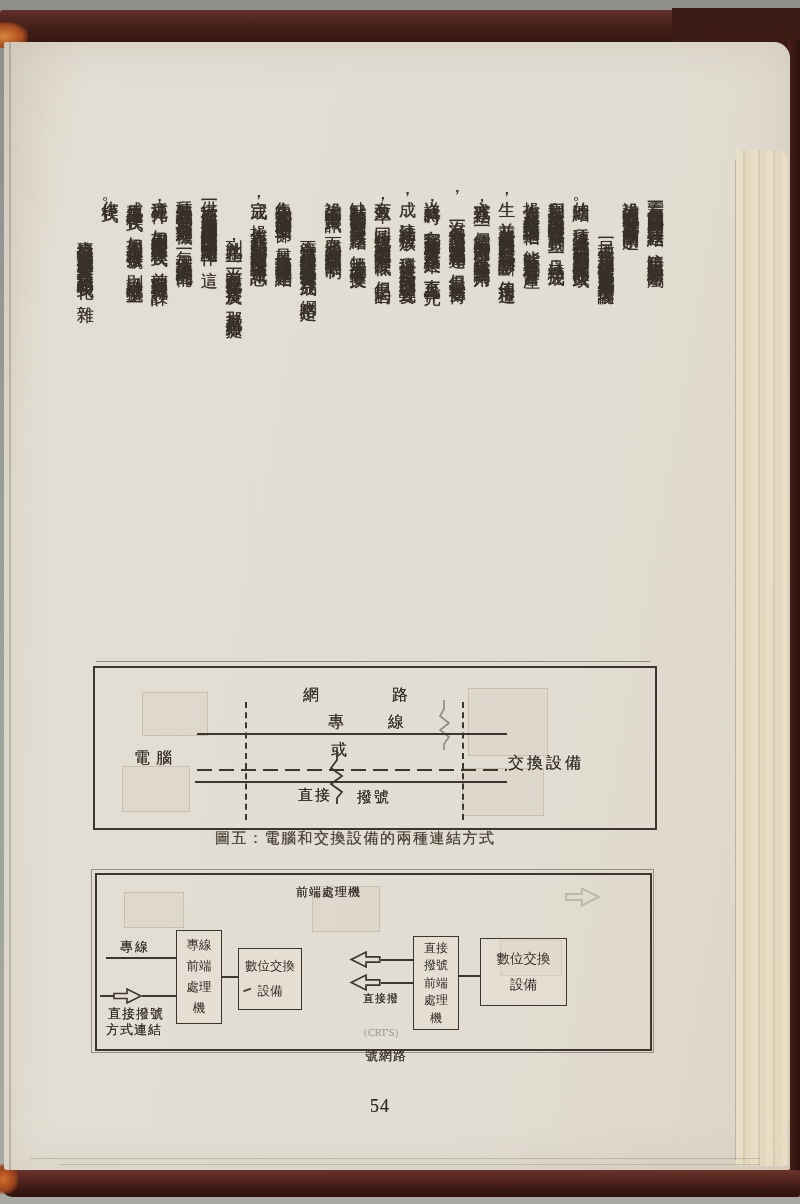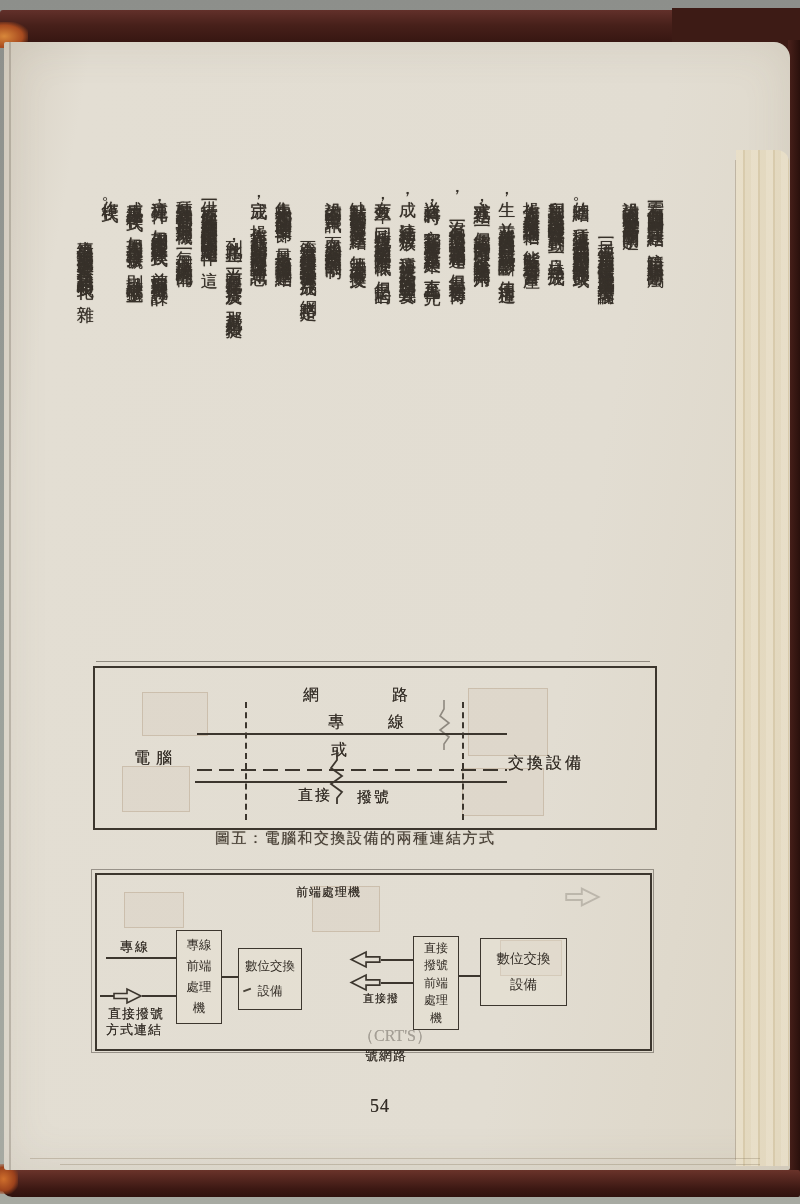--- a/index.html
+++ b/index.html
@@ -170,21 +170,21 @@
     <path d="M29 6.5 H16 V2 L2 9 L16 16 V11.5 H29 Z" fill="none" stroke="#3c362e" stroke-width="1.6"></path>
   </svg>
   <div class="abs hline" style="left:381px;top:959px;width:32px;height:1.5px;"></div>
   <svg class="abs" style="left:348px;top:973px;" width="34" height="19" viewBox="0 0 30 18">
     <path d="M29 6.5 H16 V2 L2 9 L16 16 V11.5 H29 Z" fill="none" stroke="#3c362e" stroke-width="1.6"></path>
   </svg>
   <div class="abs hline" style="left:381px;top:982px;width:32px;height:1.5px;"></div>
 
   <div class="abs lab" style="left:363px;top:991px;font-size:11px;letter-spacing:1px;text-align:right;">直接撥</div>
   <div class="abs lab" style="left:365px;top:1007px;font-size:13px;letter-spacing:1px;margin-top:40px;">號網路</div>
-  <div class="abs lab" style="left:358px;top:1026px;font-size:16px;opacity:.35;">（CRT'S）</div>
+  <div class="abs lab" style="left:358px;top:1026px;font-size:10px;opacity:.35;">（CRT'S）</div>
 
   <div class="abs smallbox" style="left:413px;top:936px;width:44px;height:92px;font-size:12px;">
     <div>直接</div>
     <div>撥號</div>
     <div>前端</div>
     <div>處理</div>
     <div>機</div>
   </div>
 
   <div class="abs hline" style="left:458px;top:975px;width:22px;height:1.5px;"></div>

